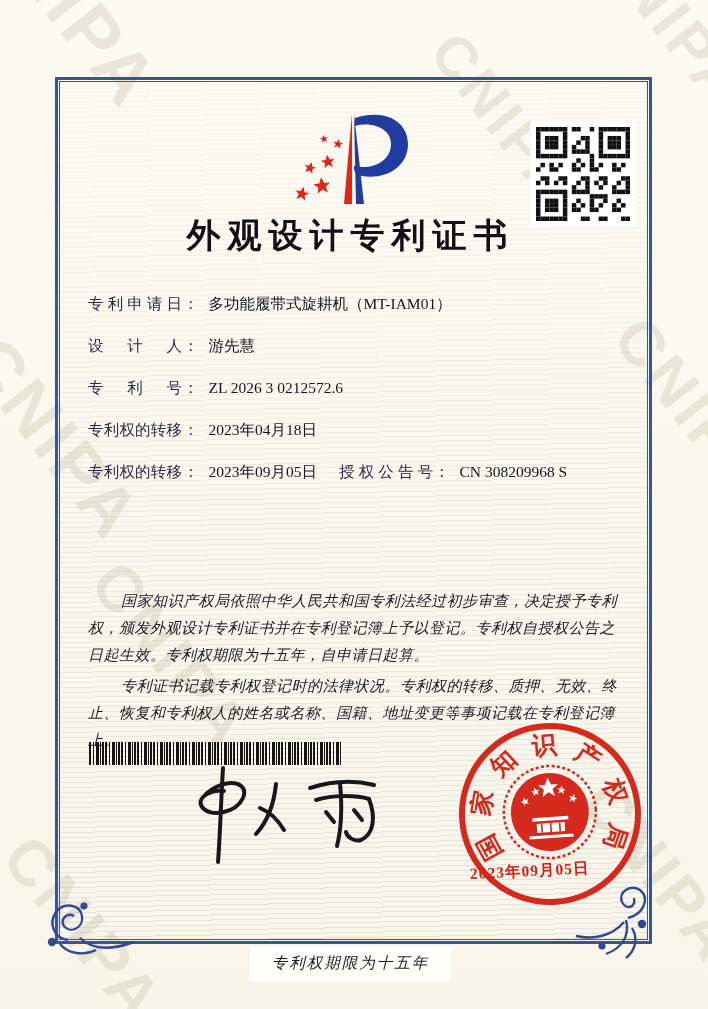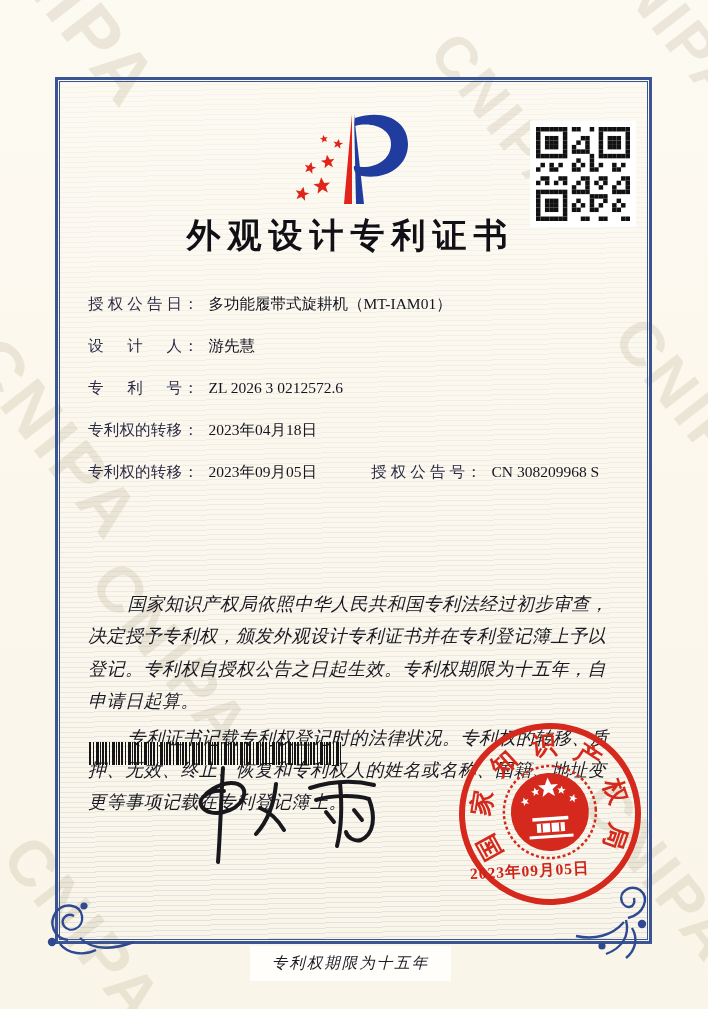--- a/index.html
+++ b/index.html
@@ -21,23 +21,23 @@
   .logo{left:286px;top:106px;width:136px;height:102px;}
   .qr-wrap{left:530px;top:121px;width:106px;height:106px;background:#fff;}
   .qr-wrap svg{position:absolute;left:6px;top:6px;}
   .title{left:55px;width:591px;top:213px;text-align:center;font-size:34px;
          font-weight:bold;letter-spacing:7px;color:#101016;}
   .fields{left:88px;top:294px;width:540px;}
   .field-row{font-size:15.5px;height:22px;margin-bottom:20px;white-space:nowrap;color:#15151f;}
   .flabel{display:inline-block;width:94px;text-align:justify;text-align-last:justify;
           color:#2b2b46;vertical-align:bottom;}
   .fcolon{margin:0 10px 0 1px;color:#2b2b46;}
-  .fpair2{margin-left:54px;}
+  .fpair2{margin-left:22px;}
   .paras{left:88px;top:588px;width:532px;}
-  .paras p{margin:0 0 4px 0;font-style:italic;font-size:18px;line-height:1.8;
+  .paras p{margin:0 0 4px 0;font-style:italic;font-size:15px;line-height:1.8;
            text-indent:2.2em;letter-spacing:0.5px;color:#191922;}
   .barcode{left:89px;top:742px;width:255px;height:23px;display:flex;align-items:stretch;}
   .barcode i{display:block;background:#151515;}
   .signer{left:88px;top:792px;font-size:16px;line-height:36px;color:#17171f;
           font-family:"Liberation Sans","DejaVu Sans",sans-serif;}
   .sig{left:170px;top:760px;width:240px;height:110px;}
   .seal{left:456px;top:720px;width:188px;height:188px;transform:rotate(-4deg);}
   .seal-char{position:absolute;font-size:25px;font-weight:bold;color:#d4291c;
              font-family:"Liberation Sans","DejaVu Sans",sans-serif;}
   .seal-date{left:470px;top:861px;font-size:15.5px;font-weight:bold;color:#ce2317;
@@ -281,21 +281,21 @@
         <rect x="14" y="20" width="1" height="1" fill="#111"></rect>
         <rect x="15" y="20" width="1" height="1" fill="#111"></rect>
         <rect x="19" y="20" width="1" height="1" fill="#111"></rect>
         <rect x="20" y="20" width="1" height="1" fill="#111"></rect>
       </svg>
   </div>
 
   <div class="abs title">外观设计专利证书</div>
 
   <div class="abs fields" id="fields">
-      <div class="field-row"><span class="flabel">授权公告日</span><span class="fcolon">：</span><span class="fvalue">多功能履带式旋耕机（MT-IAM01）</span></div>
+      <div class="field-row"><span class="flabel">专利申请日</span><span class="fcolon">：</span><span class="fvalue">多功能履带式旋耕机（MT-IAM01）</span></div>
       <div class="field-row"><span class="flabel">设计人</span><span class="fcolon">：</span><span class="fvalue">游先慧</span></div>
       <div class="field-row"><span class="flabel">专利号</span><span class="fcolon">：</span><span class="fvalue">ZL 2026 3 0212572.6</span></div>
       <div class="field-row"><span class="flabel">专利权的转移</span><span class="fcolon">：</span><span class="fvalue">2023年04月18日</span></div>
       <div class="field-row"><span class="flabel">专利权的转移</span><span class="fcolon">：</span><span class="fvalue">2023年09月05日</span><span class="flabel fpair2">授权公告号</span><span class="fcolon">：</span><span class="fvalue">CN 308209968 S</span></div>
     </div>
 
   <div class="abs paras" id="paras">
       <p>国家知识产权局依照中华人民共和国专利法经过初步审查，决定授予专利权，颁发外观设计专利证书并在专利登记簿上予以登记。专利权自授权公告之日起生效。专利权期限为十五年，自申请日起算。</p>
       <p>专利证书记载专利权登记时的法律状况。专利权的转移、质押、无效、终止、恢复和专利权人的姓名或名称、国籍、地址变更等事项记载在专利登记簿上。</p>
     </div>

